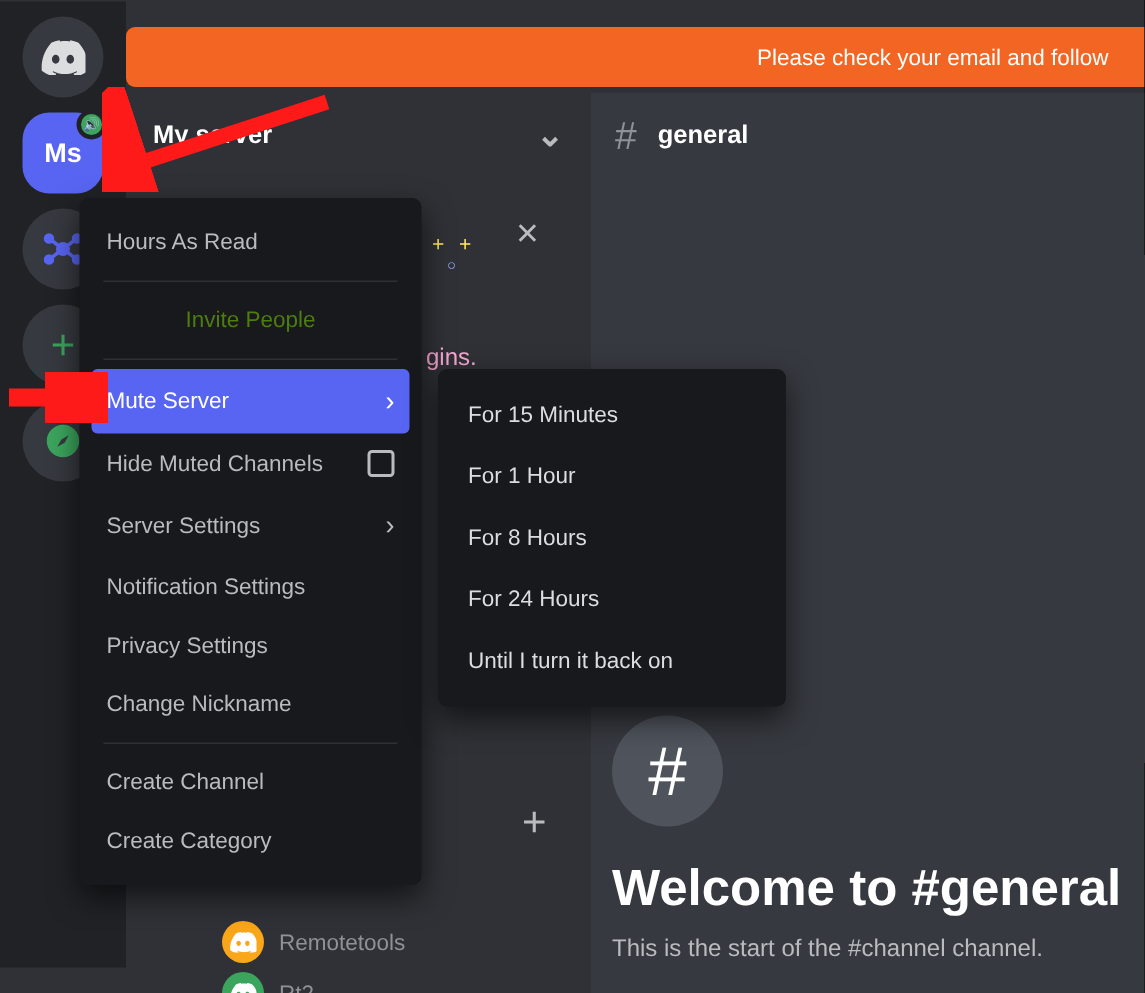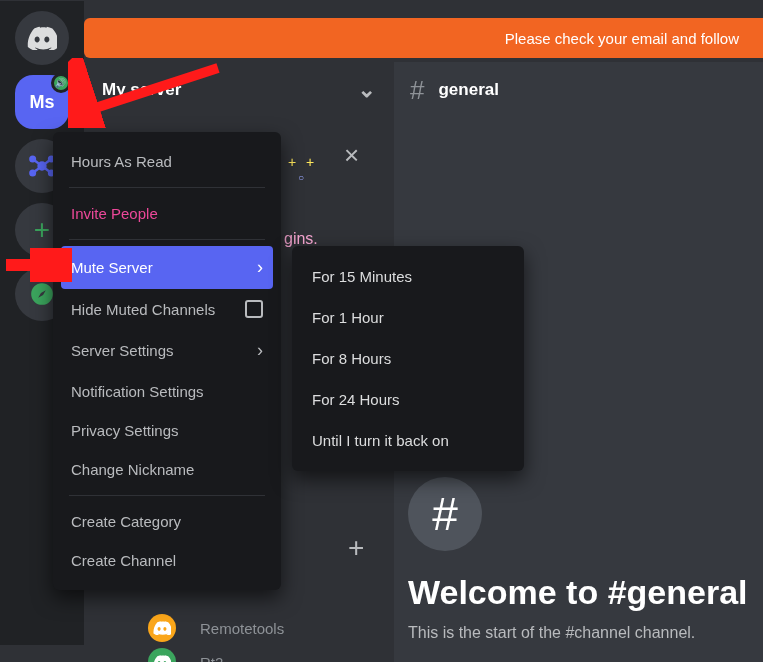--- a/index.html
+++ b/index.html
@@ -42,40 +42,40 @@
   .sparkle { position:absolute; left: 288px; top: 154px; color:#ffe75c; font-size:14px; letter-spacing:3px; }
   .sparkle2 { position:absolute; left: 298px; top: 172px; color:#9aa7ff; font-size:10px; }
 
   .close-x { position:absolute; left: 344px; top: 140px; color:#b9bbbe; font-size:26px; font-weight:300; cursor:pointer; }
 
   .gins { position:absolute; left:284px; top:230px; color:#f9a8d4; font-size:16px; }
 
   
   .ctx-menu { position:absolute; left: 53px; top: 132px; width: 228px; background:#18191c; border-radius:6px; box-shadow:0 8px 20px rgba(0,0,0,0.6); padding: 10px 8px; z-index:50; }
   .ctx-item { color:#b9bbbe; font-size:15px; padding: 11px 10px; border-radius:4px; display:flex; align-items:center; justify-content:space-between; cursor:pointer; }
-  .ctx-item.inv { color:#ec4899; }
+  .ctx-item.inv { color:#4d7c0f;justify-content:center; }
   .ctx-item.highlight { background:#5865f2; color:#fff; }
   .ctx-item .chev-r { font-size:18px; color:inherit; }
   .ctx-sep { height:1px; background:#2f3136; margin:6px 8px; }
   .ctx-check { width:18px; height:18px; border:2px solid #b9bbbe; border-radius:3px; }
 
   
   .sub-menu { position:absolute; left: 292px; top: 246px; width:232px; background:#18191c; border-radius:6px; box-shadow:0 8px 20px rgba(0,0,0,0.6); padding:10px 8px; z-index:60; }
   .sub-item { color:#dcddde; font-size:15px; padding:12px 12px; border-radius:4px; cursor:pointer; }
 
   
   .welcome-icon { width:74px; height:74px; border-radius:50%; background:#4f545c; display:flex; align-items:center; justify-content:center; color:#fff; font-size:46px; font-weight:400; margin-bottom:22px; }
   .welcome-block { position:absolute; left:14px; bottom:20px; right:0; }
   .welcome-title { color:#fff; font-weight:800; font-size:34px; margin-bottom:12px; white-space:nowrap; }
   .welcome-sub { color:#b9bbbe; font-size:16px; }
 
   .plus-mid { position:absolute; left: 348px; top: 532px; color:#b9bbbe; font-size:28px; font-weight:300; }
 
   
-  .member { position:absolute; display:flex; align-items:center; gap:24px; color:#8e9297; font-size:15px; }
+  .member { position:absolute; display:flex; align-items:center; gap:10px; color:#8e9297; font-size:15px; }
   .avatar { width:28px; height:28px; border-radius:50%; display:flex; align-items:center; justify-content:center; }
   .avatar.orange { background:#faa61a; }
   .avatar.green  { background:#3ba55d; }
   .avatar svg { width:18px; height:14px; }
 
   
   .arrow { position:absolute; z-index:200; pointer-events:none; }
 
 </style>
 </head>
@@ -194,24 +194,24 @@
       <span>Notification Settings</span>
     </div>
     <div class="ctx-item">
       <span>Privacy Settings</span>
     </div>
     <div class="ctx-item">
       <span>Change Nickname</span>
     </div>
     <div class="ctx-sep"></div>
     <div class="ctx-item">
+      <span>Create Channel</span>
+    </div>
+    <div class="ctx-item">
       <span>Create Category</span>
-    </div>
-    <div class="ctx-item">
-      <span>Create Channel</span>
     </div>
   </div>
 
   <div class="sub-menu">
     <div class="sub-item">
       <span>For 15 Minutes</span>
     </div>
     <div class="sub-item">
       <span>For 1 Hour</span>
     </div>

